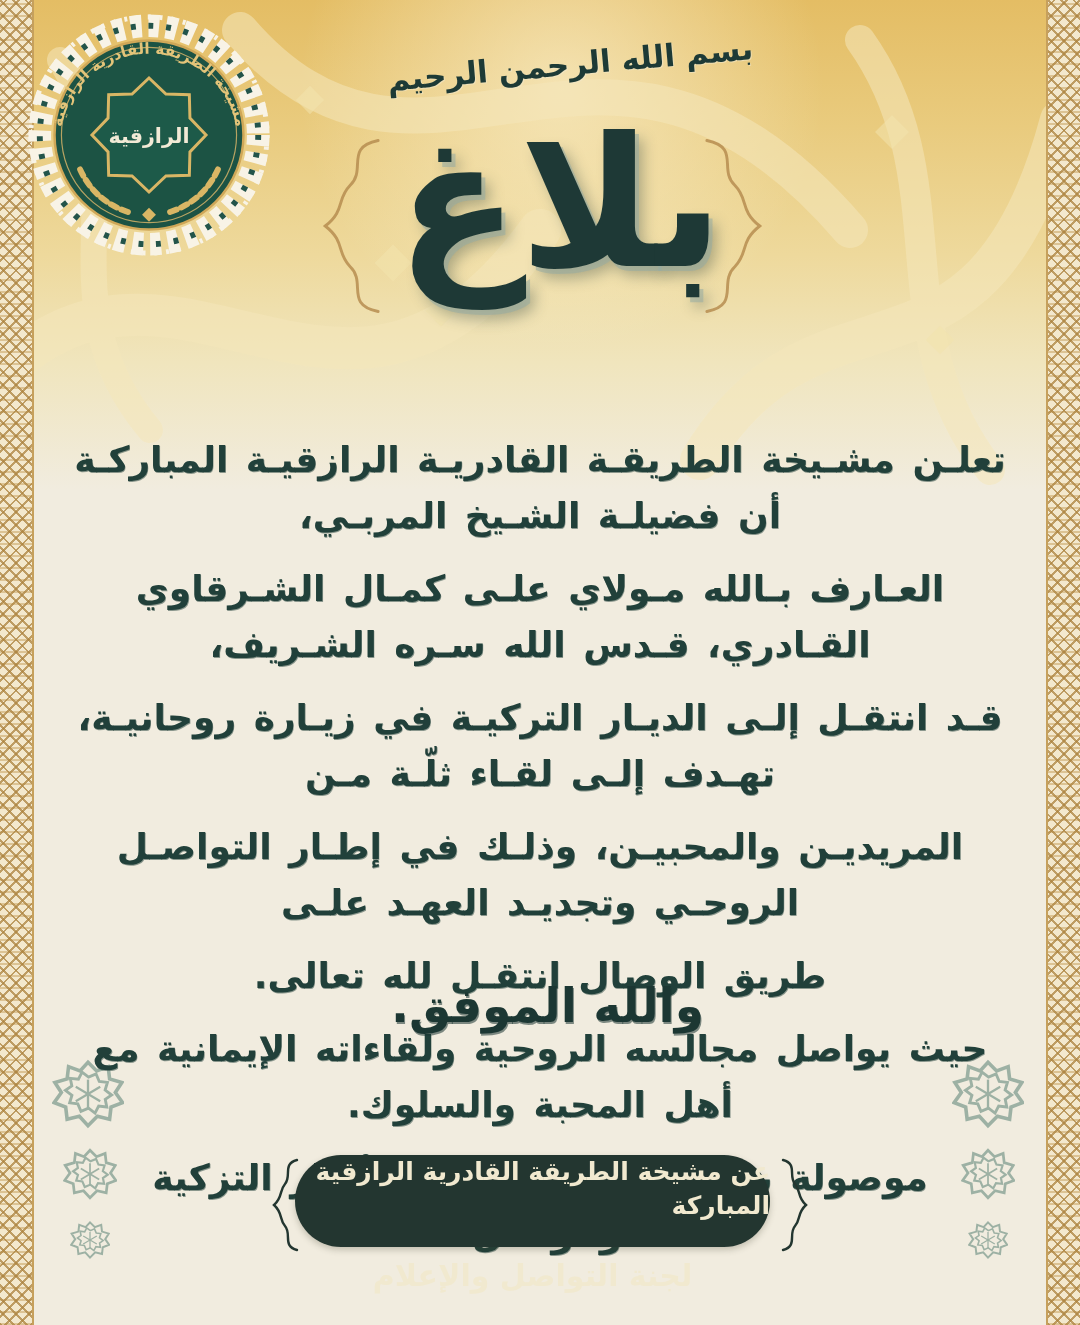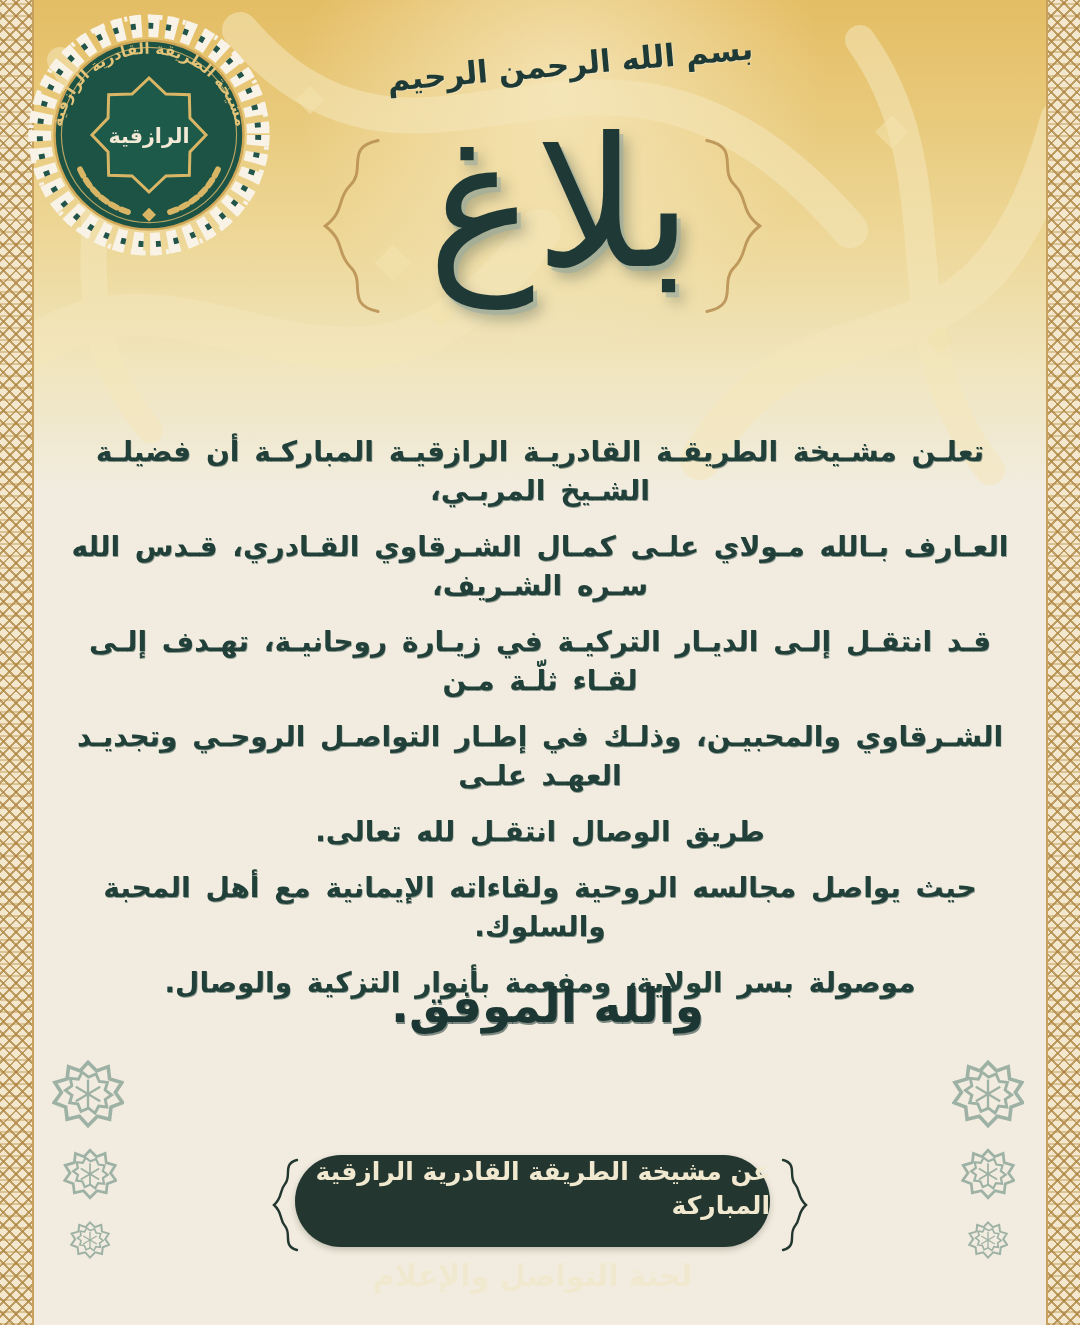--- a/index.html
+++ b/index.html
@@ -40,34 +40,34 @@
     font-size:31px; font-weight:700; color:#1d3a36;
     transform:rotate(-5deg);
     text-shadow:1px 1px 0 rgba(240,230,200,.6);
     z-index:6;
   }
   
   .title-row { position:absolute; top:96px; left:0; right:0; height:230px; z-index:6; }
   .title {
     position:absolute; top:0; left:0; right:0;
     text-align:center; padding-left:40px;
-    direction:rtl; font-size:180px; line-height:215px; font-weight:400;
+    direction:rtl; font-size:180px; line-height:215px; font-weight:700;
     color:#1e3936;
     text-shadow:4px 5px 0 rgba(150,172,162,.55), 8px 10px 14px rgba(50,70,64,.35);
   }
   .title-bracket { position:absolute; top:40px; width:90px; height:180px; opacity:.85; }
   .title-bracket.left  { left:305px; }
   .title-bracket.right { right:300px; transform:scaleX(-1); }
   
   .body-text {
     position:absolute; top:432px; left:70px; right:70px;
     direction:rtl; text-align:center; color:#21403a; z-index:6;
   }
   .body-line {
-    font-size:28px; font-weight:600; line-height:39px;
+    font-size:36px; font-weight:600; line-height:56px;
     margin-bottom:17px; word-spacing:5px;
     text-shadow:.6px .6px 0 rgba(33,64,58,.5);
   }
   .closing {
     position:absolute; top:978px; left:0; right:0;
     text-align:center; direction:rtl;
     font-size:47px; font-weight:700; color:#1c3733;
     text-shadow:1px 1.5px 0 rgba(28,55,51,.55);
     z-index:6;
     padding-left:15px;
@@ -148,21 +148,21 @@
     <div class="title">بلاغ</div>
     <svg class="title-bracket right" viewBox="0 0 60 160">
       <path d="M55 4 C 25 10, 45 30, 30 44 C 18 56, 26 66, 8 80 C 26 94, 18 104, 30 116 C 45 130, 25 150, 55 156" fill="none" stroke="#b78d50" stroke-width="2.6" stroke-linecap="round"></path>
     </svg>
   </div>
 
   <div class="body-text">
     <div class="body-line">تعلـن مشـيخة الطريقـة القادريـة الرازقيـة المباركـة أن فضيلـة الشـيخ المربـي،</div>
     <div class="body-line">العـارف بـالله مـولاي علـى كمـال الشـرقاوي القـادري، قـدس الله سـره الشـريف،</div>
     <div class="body-line">قـد انتقـل إلـى الديـار التركيـة في زيـارة روحانيـة، تهـدف إلـى لقـاء ثلّـة مـن</div>
-    <div class="body-line">الشـرقاوي والمحبيـن، وذلـك في إطـار التواصـل الروحـي وتجديـد العهـد علـى</div>
+    <div class="body-line">المريديـن والمحبيـن، وذلـك في إطـار التواصـل الروحـي وتجديـد العهـد علـى</div>
     <div class="body-line">طريق الوصال انتقـل لله تعالى.</div>
     <div class="body-line">حيث يواصل مجالسه الروحية ولقاءاته الإيمانية مع أهل المحبة والسلوك.</div>
     <div class="body-line">موصولة بسر الولاية، ومفعمة بأنوار التزكية والوصال.</div>
   </div>
 
   <div class="closing">والله الموفق.</div>
 
   <svg width="0" height="0" style="position:absolute" aria-hidden="true">
     <defs>
       <g id="rosette-sym" fill="none" stroke="currentColor">

